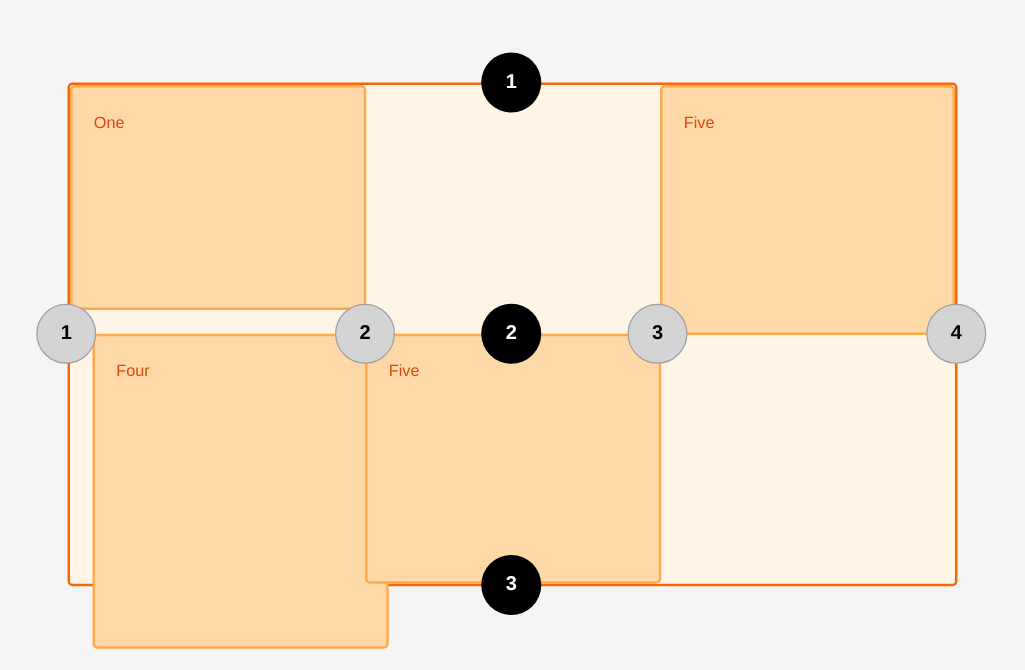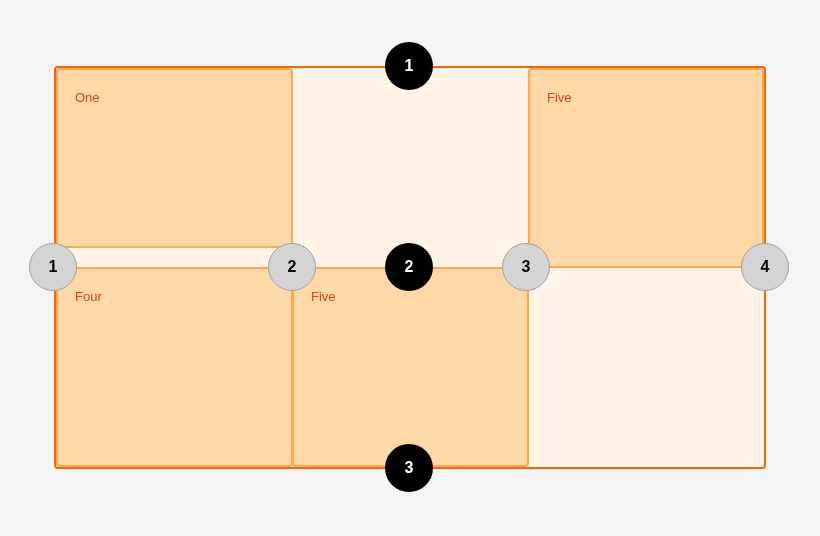--- a/index.html
+++ b/index.html
@@ -14,21 +14,21 @@
 </head>
 <body>
 
 <div class="container">
   <div class="item" style="left:0;top:0;width:237px;height:180px;">
       <span>One</span>
     </div>
   <div class="item" style="left:472px;top:0;width:236px;height:200px;">
       <span>Five</span>
     </div>
-  <div class="item" style="left:0;top:199px;width:237px;height:200px;padding-left:38px;">
+  <div class="item" style="left:18px;top:199px;width:237px;height:252px;padding-left:38px;">
       <span>Four</span>
     </div>
   <div class="item" style="left:236px;top:199px;width:237px;height:200px;">
       <span>Five</span>
     </div>
 </div>
 
 <div class="badge dark" style="left:385px;top:42px;">1</div>
 <div class="badge dark" style="left:385px;top:243px;">2</div>
 <div class="badge dark" style="left:385px;top:444px;">3</div>

